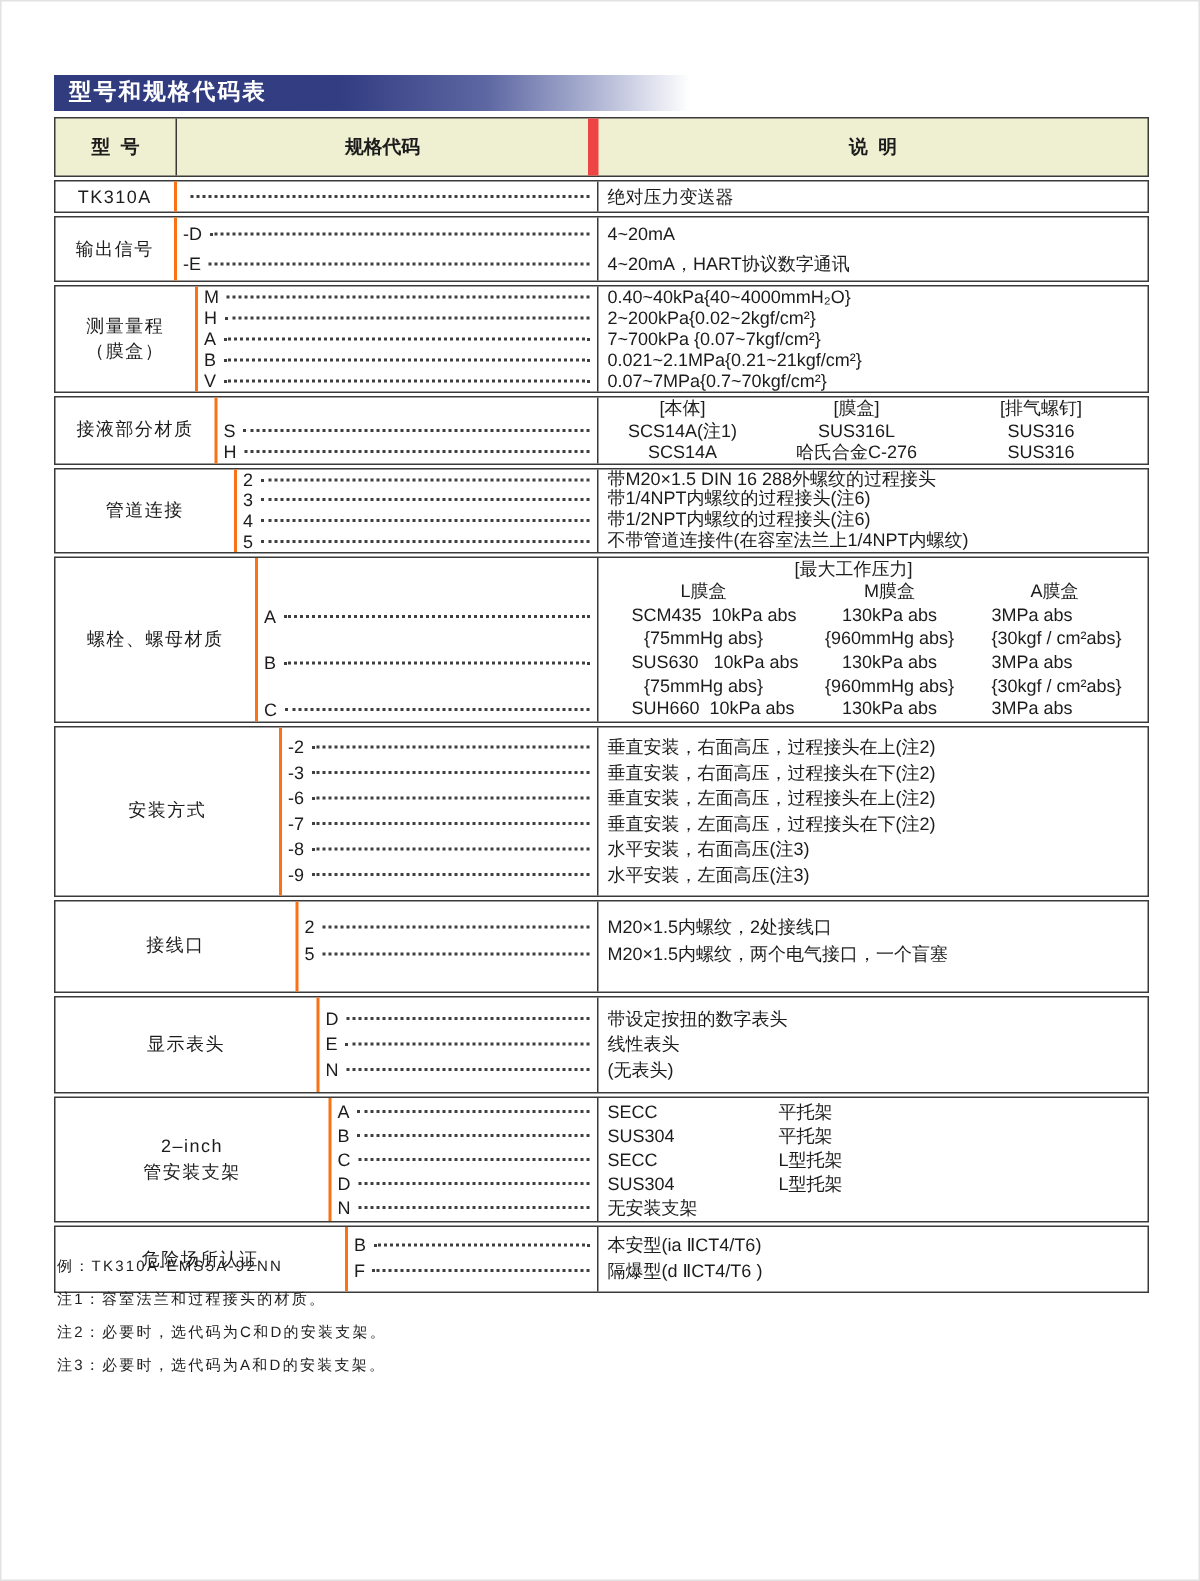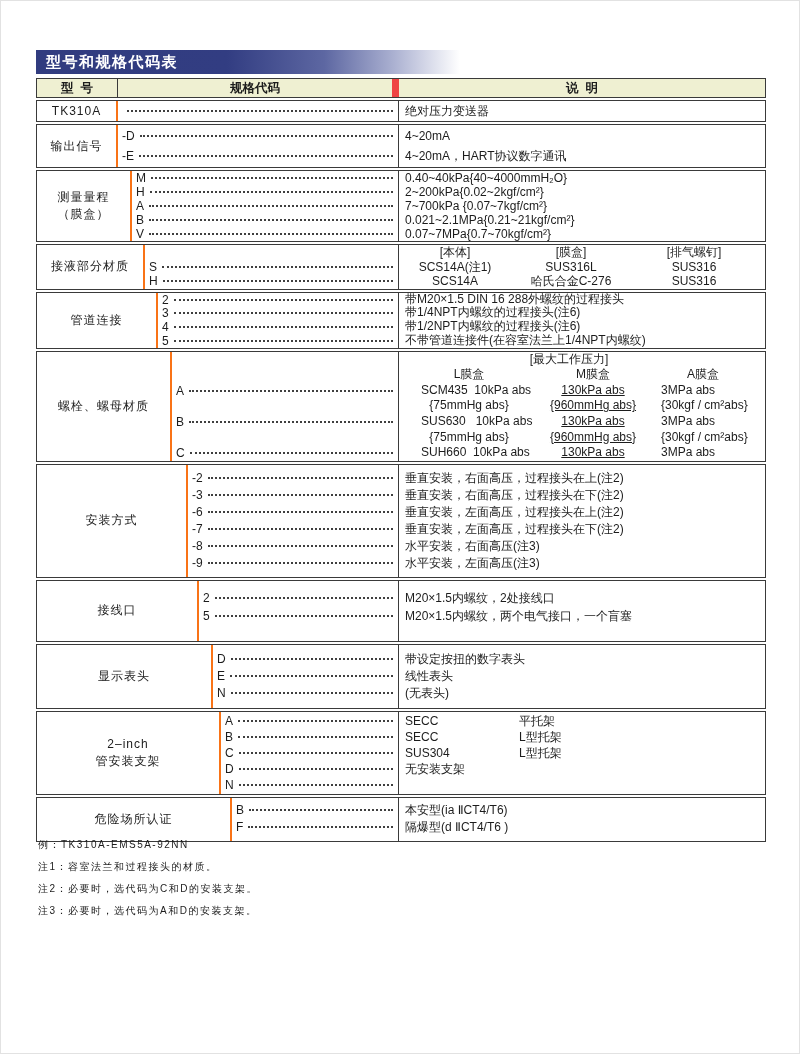--- a/index.html
+++ b/index.html
@@ -17,21 +17,21 @@
     width: 424px; height: 24px;
     background: linear-gradient(90deg, #313c7f 0%, #323d82 45%, #5d67a2 68%, #a9afd0 84%, #ffffff 100%);
     color: #ffffff; font-weight: bold; font-size: 15px; line-height: 24px;
     padding-left: 10px; letter-spacing: 1.5px;
   }
   .spec-table { position: absolute; left: 36px; top: 78px; width: 730px; }
   .section {
     display: flex; border: 1px solid #3a3a3a; margin-bottom: 2px;
     background: #fff; font-size: 12px;
   }
-  .thead { background: #eff0d2; height: 20px; font-weight: bold; font-size: 12.5px; }
+  .thead { background: #eff0d2; height: 40px; font-weight: bold; font-size: 12.5px; }
   .th { display: flex; align-items: center; justify-content: center; white-space: pre; }
   .th-model { width: 81px; border-right: 1px solid #3a3a3a; }
   .th-code  { flex: 1;      border-right: 7px solid #ef4444; }
   .th-desc  { width: 366px; }
   .c-label {
     width: var(--lw); border-right: 2px solid #f97316;
     display: flex; flex-direction: column; justify-content: center; align-items: center;
     text-align: center; letter-spacing: 1px; line-height: 17px;
   }
   .c-codes { flex: 1; border-right: 1px solid #3a3a3a; padding: var(--pt,0) 0 var(--pb,0) 0; }
@@ -43,21 +43,21 @@
   
   .mat-grid { display: grid; grid-template-columns: 112px 120px 126px; }
   .mat-grid > div { height: var(--lh); line-height: var(--lh); text-align: center; white-space: pre; }
   
   .p-title { height: var(--lh); line-height: var(--lh); width: 340px; text-align: center; }
   .p-grid { display: grid; grid-template-columns: 140px 108px 112px; }
   .p-grid > div { height: var(--lh); line-height: var(--lh); white-space: pre; }
   .pch { text-align: center; }
   .p1m { padding-left: 22px; }
   .p1b { text-align: center; }
-  .p2 { text-align: center; text-decoration: underline; }
+  .p2 { text-align: center; }
   .p3 { padding-left: 14px; }
   
   .b-mat { display: inline-block; width: 114px; white-space: pre; }
   .footer { position: absolute; left: 38px; top: 834px; font-size: 10px; }
   .footer .line { height: 22px; line-height: 22px; letter-spacing: 1.5px; white-space: pre; }
 </style>
 </head>
 <body>
 
 <div class="title-bar">型号和规格代码表</div>
@@ -355,20 +355,21 @@
           <span class="code">D</span>
           <span class="leader"></span>
         </div>
       <div class="code-line">
           <span class="code">N</span>
           <span class="leader"></span>
         </div>
     </div>
     <div class="c-desc">
       <div class="desc-line"><span class="b-mat">SECC</span><span>平托架</span></div>
+      <div class="desc-line"><span class="b-mat">SUS304</span><span>平托架</span></div>
       <div class="desc-line"><span class="b-mat">SECC</span><span>L型托架</span></div>
       <div class="desc-line"><span class="b-mat">SUS304</span><span>L型托架</span></div>
       <div class="desc-line"><span class="b-mat">无安装支架</span><span></span></div>
     </div>
   </div>
 
   <div class="section" style="--lw:195px; --lh:17px; --pt:4px; --pb:5px;">
     <div class="c-label">
         <span>危险场所认证</span>
       </div>

